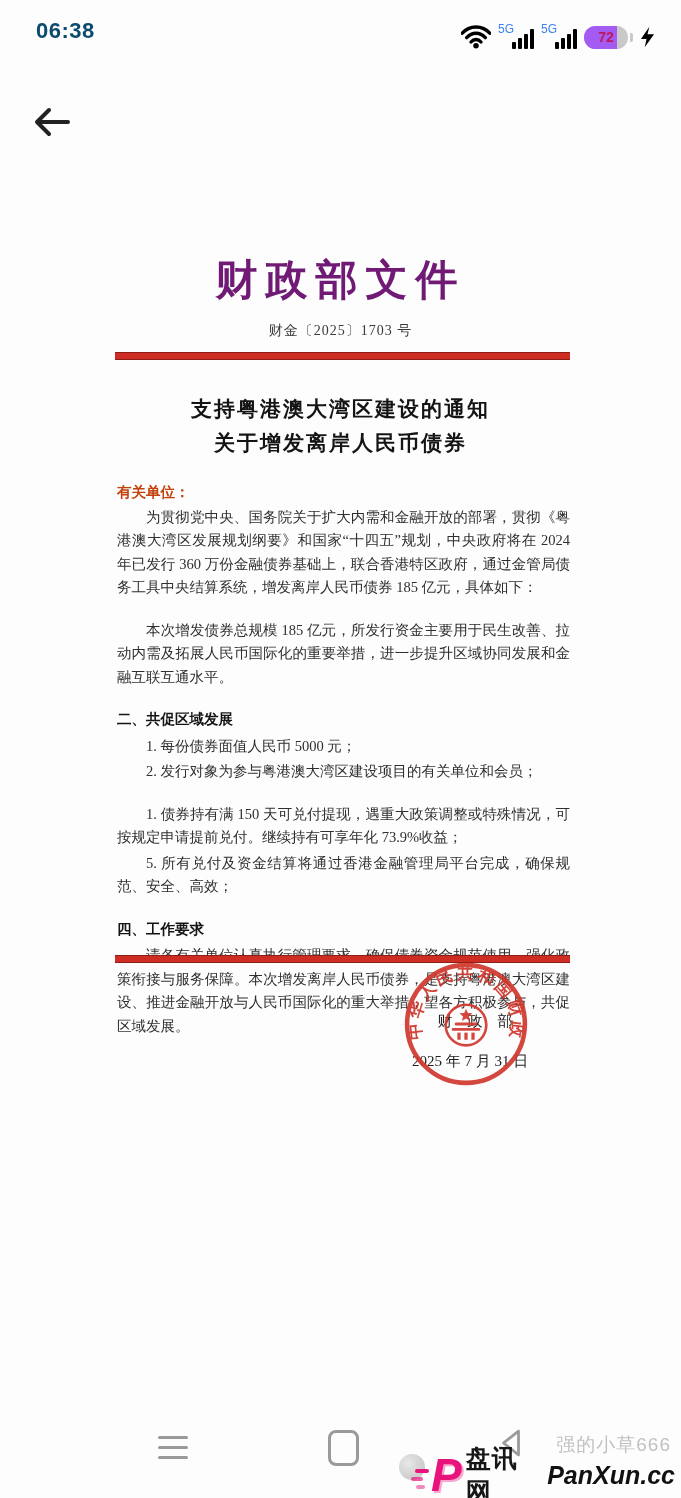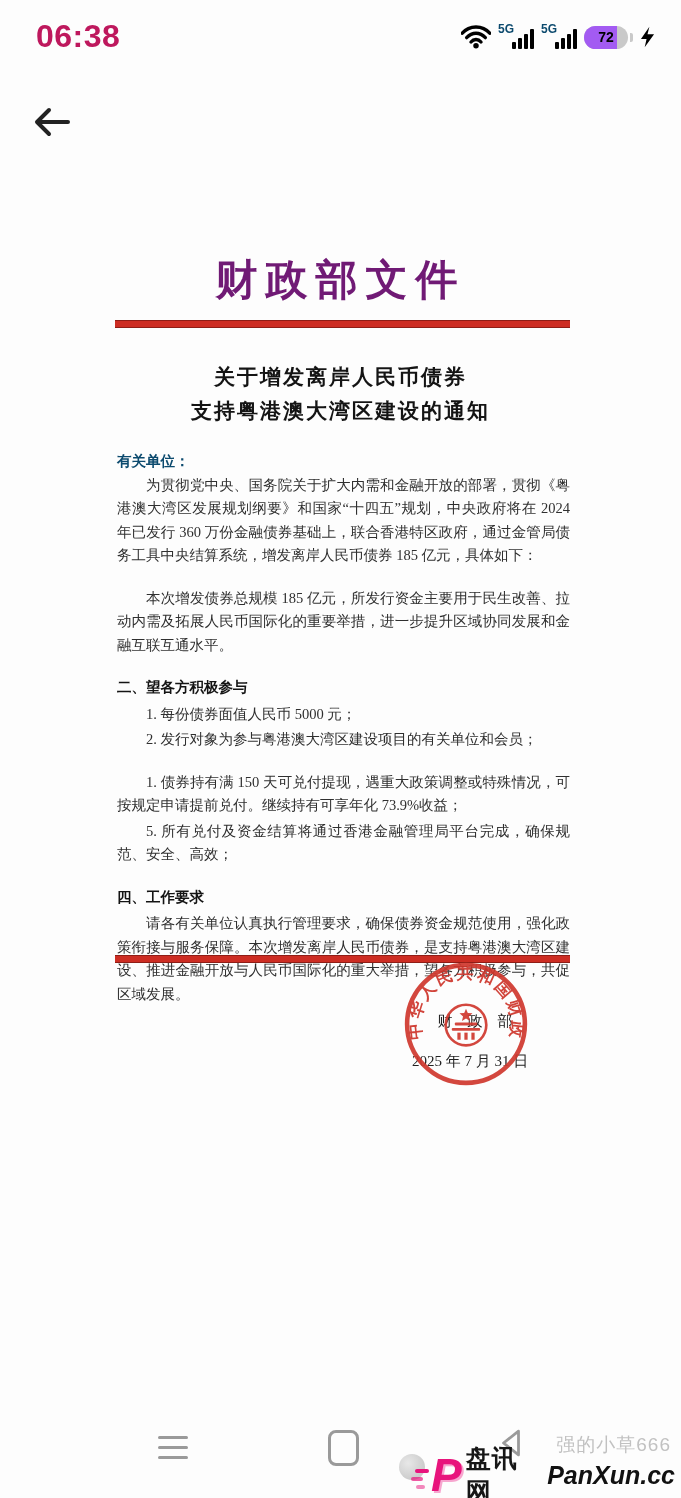--- a/index.html
+++ b/index.html
@@ -4,46 +4,46 @@
 <style>
   html,body{margin:0;padding:0;}
   body{
     width:681px;height:1498px;position:relative;overflow:hidden;
     background:#fdfdfd;
     font-family:"Liberation Sans","DejaVu Sans",sans-serif;
     -webkit-font-smoothing:antialiased;
   }
   
   .statusbar{position:absolute;top:0;left:0;right:0;height:70px;}
-  .time{position:absolute;left:36px;top:18px;font-size:32px;font-weight:bold;color:#be185d;letter-spacing:.5px;text-align:center;}
+  .time{position:absolute;left:36px;top:18px;font-size:22px;font-weight:bold;color:#0c4a6e;letter-spacing:.5px;text-align:center;}
   .sb-icons{position:absolute;right:26px;top:22px;display:flex;align-items:center;gap:7px;height:30px;}
   .cell{position:relative;width:36px;height:28px;}
-  .cell .g{position:absolute;left:0;top:-1px;font-size:12px;font-weight:bold;color:#0c4a6e;}
+  .cell .g{position:absolute;left:0;top:-1px;font-size:12px;font-weight:normal;color:#3b82f6;}
   .cell .bars{position:absolute;right:0;bottom:2px;display:flex;align-items:flex-end;gap:2px;}
   .cell .bars i{display:block;width:4px;background:#000;border-radius:1px;}
   .battery{position:relative;width:44px;height:23px;border-radius:12px;background:#c9c9c9;overflow:hidden;}
   .battery .fill{position:absolute;left:0;top:0;bottom:0;width:74%;background:#a35bf2;}
   .battery .pct{position:absolute;inset:0;display:flex;align-items:center;justify-content:center;
-    color:#000000;font-size:14px;font-weight:bold;}
+    color:#be185d;font-size:14px;font-weight:bold;}
   .batt-nub{width:3px;height:9px;background:#c9c9c9;border-radius:0 2px 2px 0;margin-left:-5px;}
   
   .backbtn{position:absolute;left:30px;top:100px;width:44px;height:44px;cursor:pointer;}
   
   .doc{position:absolute;left:0;top:160px;width:681px;color:#2f2f2f;
        font-family:"Liberation Serif","DejaVu Serif",serif;}
   .doc-head{margin-top:92px;text-align:center;color:#701a75;font-weight:bold;
        font-size:42px;letter-spacing:8px;}
   .doc-num{margin-top:14px;text-align:center;font-size:14px;color:#3a3a3a;letter-spacing:1px;}
   .redline{height:7px;background:linear-gradient(to bottom,#8e1d16 0 18%,#cd2d23 18% 100%);
        border-bottom:1px solid #8e1d16;margin:12px 111px 0 115px;}
   .redline.bottom{position:absolute;left:115px;right:111px;top:955px;margin:0;}
   .doc-title{margin-top:32px;text-align:center;font-weight:bold;color:#141414;
        font-size:21px;line-height:34px;letter-spacing:2px;}
   .doc-body{margin:22px 111px 0 117px;font-size:14.5px;line-height:23.5px;text-align:justify;}
-  .salutation{font-weight:bold;color:#0c4a6e;}
+  .salutation{font-weight:bold;color:#c2410c;font-family:Liberation Mono, monospace;}
   .para{text-indent:2em;margin:0 0 2px 0;}
   .sec{margin-top:19px;}
   .sec-h{font-weight:bold;color:#141414;margin-bottom:3px;}
   
   .issuer{position:absolute;left:380px;top:1012px;width:175px;text-align:center;
        font-family:"Liberation Serif","DejaVu Serif",serif;
        font-size:15px;color:#222;letter-spacing:15px;padding-left:15px;z-index:1;}
   .docdate{position:absolute;left:370px;top:1052px;width:200px;text-align:center;
        font-family:"Liberation Serif","DejaVu Serif",serif;font-size:15px;color:#222;z-index:1;}
   .seal{position:absolute;left:400px;top:958px;width:132px;height:132px;z-index:2;opacity:.92;}
@@ -109,37 +109,38 @@
 </div>
 
 <div class="backbtn">
   <svg width="44" height="44" viewBox="0 0 44 44">
     <path d="M38 22 H8 M19 10 L7 22 L19 34" fill="none" stroke="#222" stroke-width="4" stroke-linecap="round" stroke-linejoin="round"></path>
   </svg>
 </div>
 
 <div class="doc">
   <div class="doc-head">财政部文件</div>
+  <div class="doc-num">财金〔2025〕1703 号</div>
   <div class="redline"></div>
 
   <div class="doc-title">
+    <div>支持粤港澳大湾区建设的通知</div>
     <div>关于增发离岸人民币债券</div>
-    <div>支持粤港澳大湾区建设的通知</div>
   </div>
 
   <div class="doc-body">
     <div class="salutation">有关单位：</div>
     <p class="para">为贯彻党中央、国务院关于扩大内需和金融开放的部署，贯彻《粤港澳大湾区发展规划纲要》和国家“十四五”规划，中央政府将在 2024 年已发行 360 万份金融债券基础上，联合香港特区政府，通过金管局债务工具中央结算系统，增发离岸人民币债券 185 亿元，具体如下：</p>
 
     <div class="sec">
       <p class="para">本次增发债券总规模 185 亿元，所发行资金主要用于民生改善、拉动内需及拓展人民币国际化的重要举措，进一步提升区域协同发展和金融互联互通水平。</p>
     </div>
 
     <div class="sec">
-      <div class="sec-h">二、望各方积极参与</div>
+      <div class="sec-h">二、共促区域发展</div>
       <p class="para">1. 每份债券面值人民币 5000 元；</p>
       <p class="para">2. 发行对象为参与粤港澳大湾区建设项目的有关单位和会员；</p>
     </div>
 
     <div class="sec">
       <p class="para">1. 债券持有满 150 天可兑付提现，遇重大政策调整或特殊情况，可按规定申请提前兑付。继续持有可享年化 73.9%收益；</p>
       <p class="para">5. 所有兑付及资金结算将通过香港金融管理局平台完成，确保规范、安全、高效；</p>
     </div>
 
     <div class="sec">

